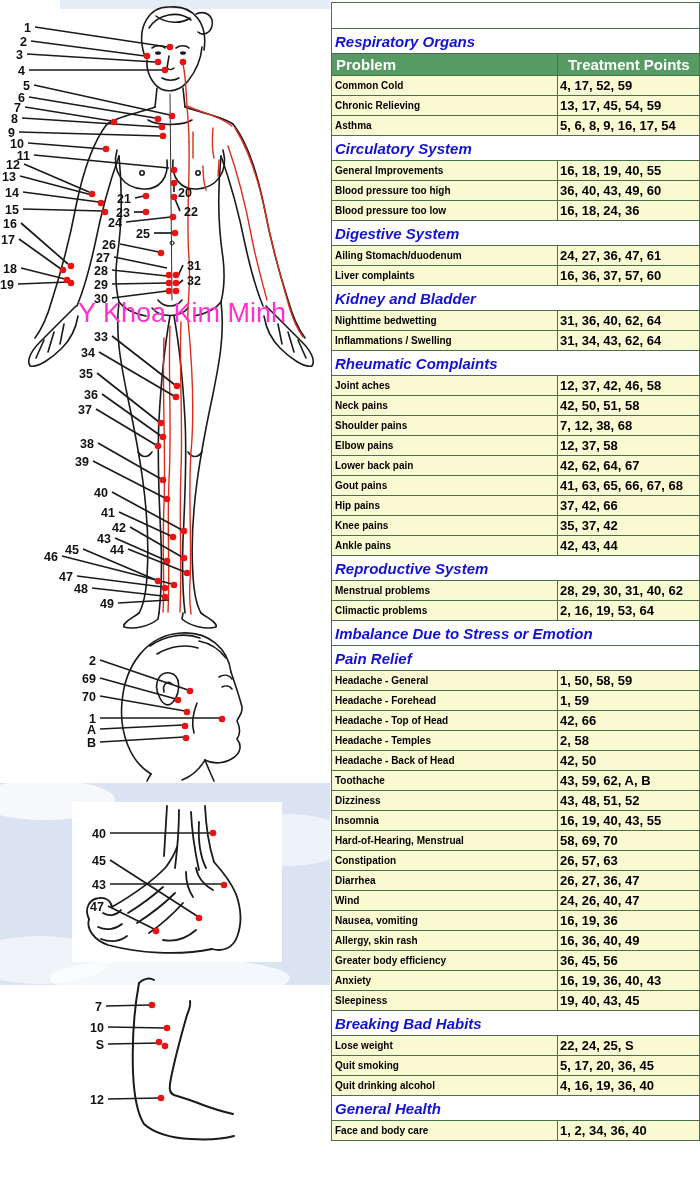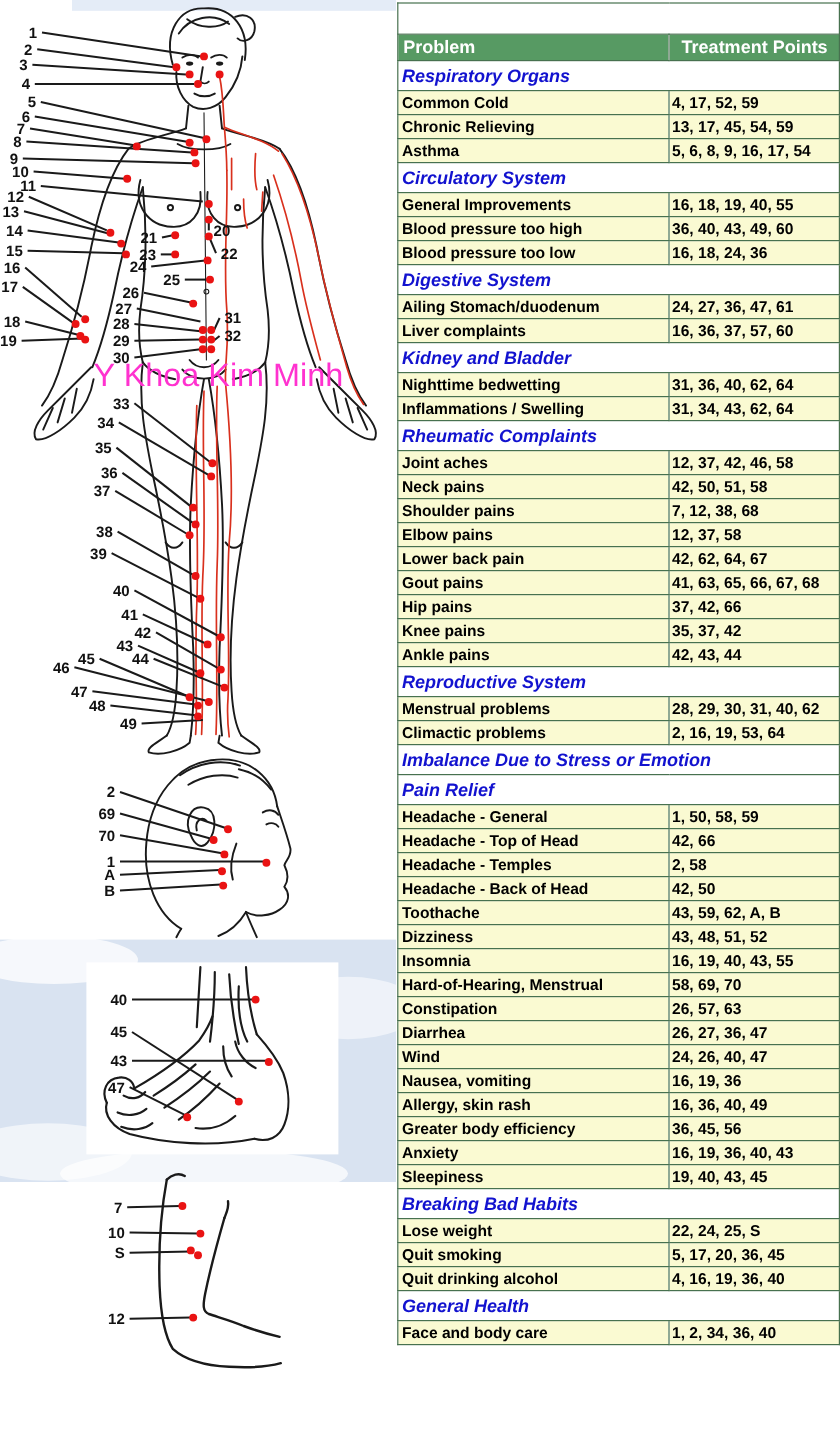--- a/index.html
+++ b/index.html
@@ -11,21 +11,21 @@
   table.tp{border-collapse:collapse;width:368px;margin-top:2px;margin-left:1px;table-layout:fixed;}
   table.tp td, table.tp th{border:1px solid var(--table-border,#47714f);overflow:hidden;
         white-space:nowrap;vertical-align:middle;}
   th.hdr{background:var(--header-bg,#579a63);color:var(--header-text,#ffffff);
         font-size:15px;font-weight:bold;text-align:left;padding:2px 4px;height:17px;}
   th.hdr.hdr-right{padding-left:10px;border-left-color:var(--header-divider,#8fc492);}
   tr.spacer-row td{height:23px;background:#ffffff;}
   td.section-cell{background:#ffffff;color:var(--section-text,#1212cf);
         font-style:italic;font-weight:bold;font-size:15px;padding:1px 3px;height:22px;}
   td.p-cell{background:var(--row-bg,#fafad2);color:var(--row-text,#000);
-        font-weight:bold;font-size:13px;padding:1px 3px;height:17px;margin-left:44px;}
+        font-weight:bold;font-size:10px;padding:1px 3px;height:17px;margin-left:44px;}
   td.t-cell{background:var(--row-bg,#fafad2);color:var(--row-text,#000);
         font-weight:bold;font-size:13px;text-align:left;padding:1px 2px;height:17px;}
 </style>
 </head>
 <body>
 
 <div class="page">
 
   <div class="left-pane">
     <svg class="left-svg" viewBox="0 0 330 1198">
@@ -332,26 +332,26 @@
     <table class="tp">
       <colgroup>
           <col style="width:226px">
           <col style="width:142px">
         </colgroup>
       <tbody id="tbody">
         <tr class="spacer-row">
           <td colspan="2"></td>
         </tr>
         <tr>
+            <td colspan="2" class="section-cell">Respiratory Organs</td>
+          </tr>
+      <tr>
           <th class="hdr">Problem</th>
           <th class="hdr hdr-right">Treatment Points</th>
         </tr>
-      <tr>
-            <td colspan="2" class="section-cell">Respiratory Organs</td>
-          </tr>
           <tr>
             <td class="p-cell">Common Cold</td>
             <td class="t-cell">4, 17, 52, 59</td>
           </tr>
           <tr>
             <td class="p-cell">Chronic Relieving</td>
             <td class="t-cell">13, 17, 45, 54, 59</td>
           </tr>
           <tr>
             <td class="p-cell">Asthma</td>
@@ -446,20 +446,24 @@
           </tr>
           <tr>
             <td colspan="2" class="section-cell">Imbalance Due to Stress or Emotion</td>
           </tr>
           <tr>
             <td colspan="2" class="section-cell">Pain Relief</td>
           </tr>
           <tr>
             <td class="p-cell">Headache - General</td>
             <td class="t-cell">1, 50, 58, 59</td>
+          </tr>
+          <tr>
+            <td class="p-cell">Headache - Forehead</td>
+            <td class="t-cell">1, 59</td>
           </tr>
           <tr>
             <td class="p-cell">Headache - Top of Head</td>
             <td class="t-cell">42, 66</td>
           </tr>
           <tr>
             <td class="p-cell">Headache - Temples</td>
             <td class="t-cell">2, 58</td>
           </tr>
           <tr>

